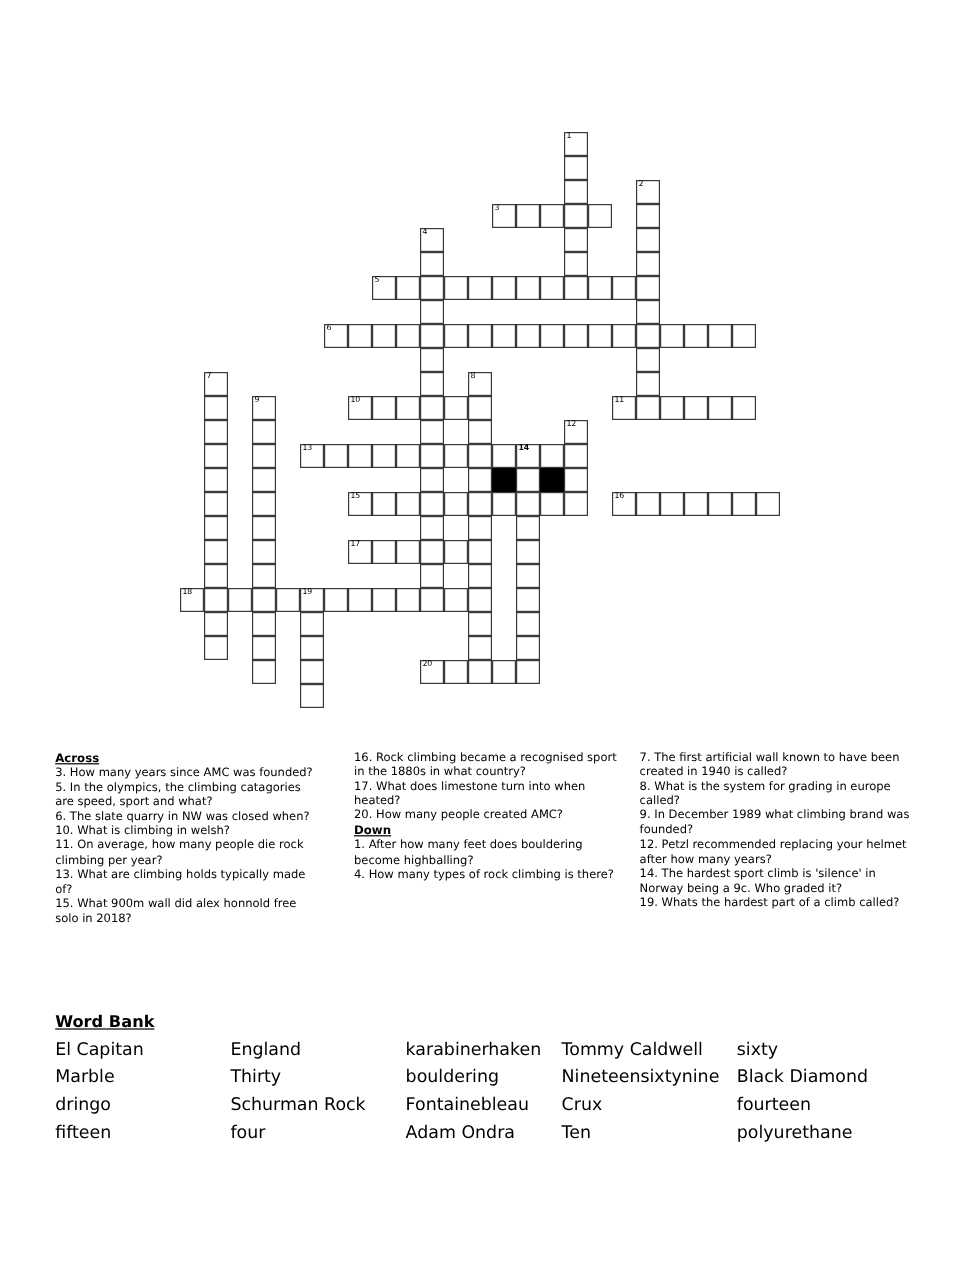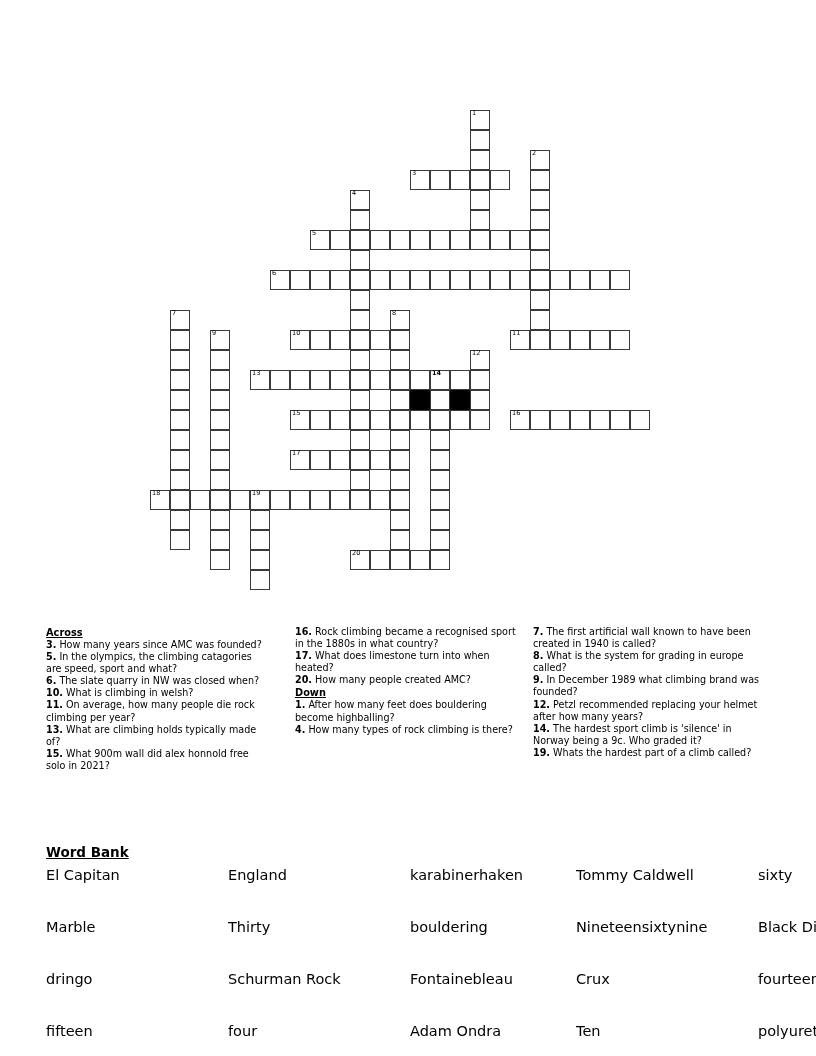--- a/index.html
+++ b/index.html
@@ -90,21 +90,21 @@
     text-decoration: underline;
     font-size: 9.8px;
     line-height: 13px;
     display: block;
   }
   .clue {
     display: block;
     text-align: left;
   }
   .clue .cnum {
-    font-weight: bold;
+    font-weight: normal;
   }
 
   
   .wordbank {
     position: absolute;
     top: 843px;
     left: 46px;
     width: 730px;
   }
   .wordbank-title {
@@ -113,21 +113,20 @@
     text-decoration: underline;
     line-height: 18px;
     display: block;
     margin-bottom: 6px;
   }
   .wb-grid {
     display: grid;
     grid-template-columns: 146px 146px 130px 146px auto;
     row-gap: 7px;
     column-gap: 0px;
-    gap: 36px;
   }
   .wb-word {
     font-size: 14.5px;
     line-height: 16px;
     white-space: nowrap;
   }
 </style>
 </head>
 <body>
 
@@ -345,21 +344,21 @@
   <div class="clues">
 
     <div class="clue-col" id="clue-col-1">
       <span class="clue-heading">Across</span>
       <span class="clue"><span class="cnum">3.</span> <span>How many years since AMC was founded?</span></span>
       <span class="clue"><span class="cnum">5.</span> <span>In the olympics, the climbing catagories are speed, sport and what?</span></span>
       <span class="clue"><span class="cnum">6.</span> <span>The slate quarry in NW was closed when?</span></span>
       <span class="clue"><span class="cnum">10.</span> <span>What is climbing in welsh?</span></span>
       <span class="clue"><span class="cnum">11.</span> <span>On average, how many people die rock climbing per year?</span></span>
       <span class="clue"><span class="cnum">13.</span> <span>What are climbing holds typically made of?</span></span>
-      <span class="clue"><span class="cnum">15.</span> <span>What 900m wall did alex honnold free solo in 2021?</span></span>
+      <span class="clue"><span class="cnum">15.</span> <span>What 900m wall did alex honnold free solo in 2018?</span></span>
     </div>
 
     <div class="clue-col" id="clue-col-2">
       <span class="clue"><span class="cnum">16.</span> <span>Rock climbing became a recognised sport in the 1880s in what country?</span></span>
       <span class="clue"><span class="cnum">17.</span> <span>What does limestone turn into when heated?</span></span>
       <span class="clue"><span class="cnum">20.</span> <span>How many people created AMC?</span></span>
       <span class="clue-heading">Down</span>
       <span class="clue"><span class="cnum">1.</span> <span>After how many feet does bouldering become highballing?</span></span>
       <span class="clue"><span class="cnum">4.</span> <span>How many types of rock climbing is there?</span></span>
     </div>

